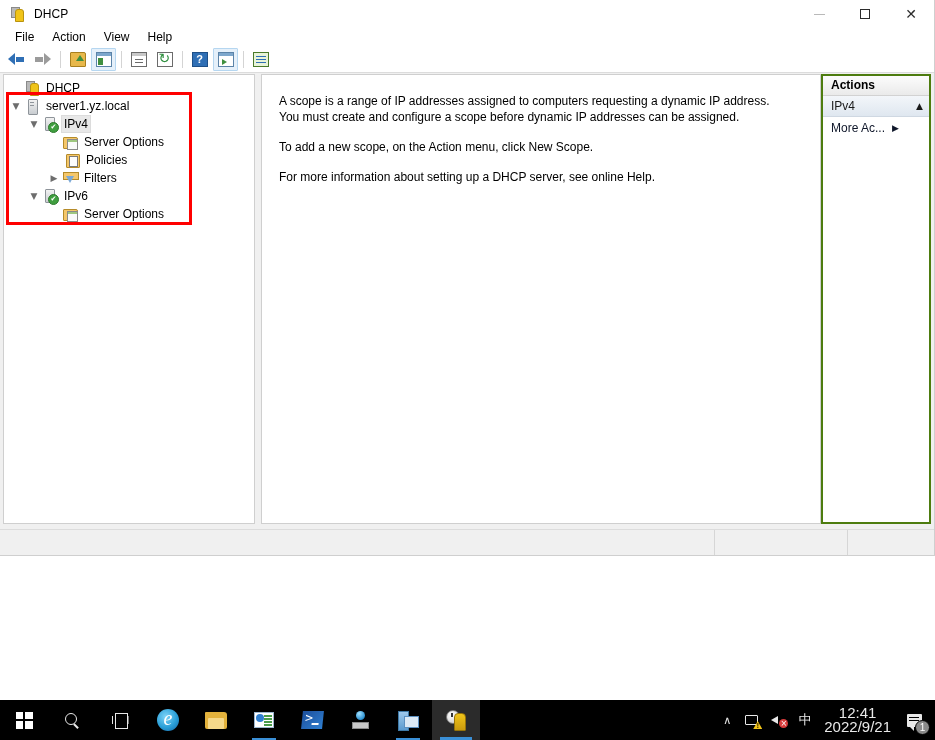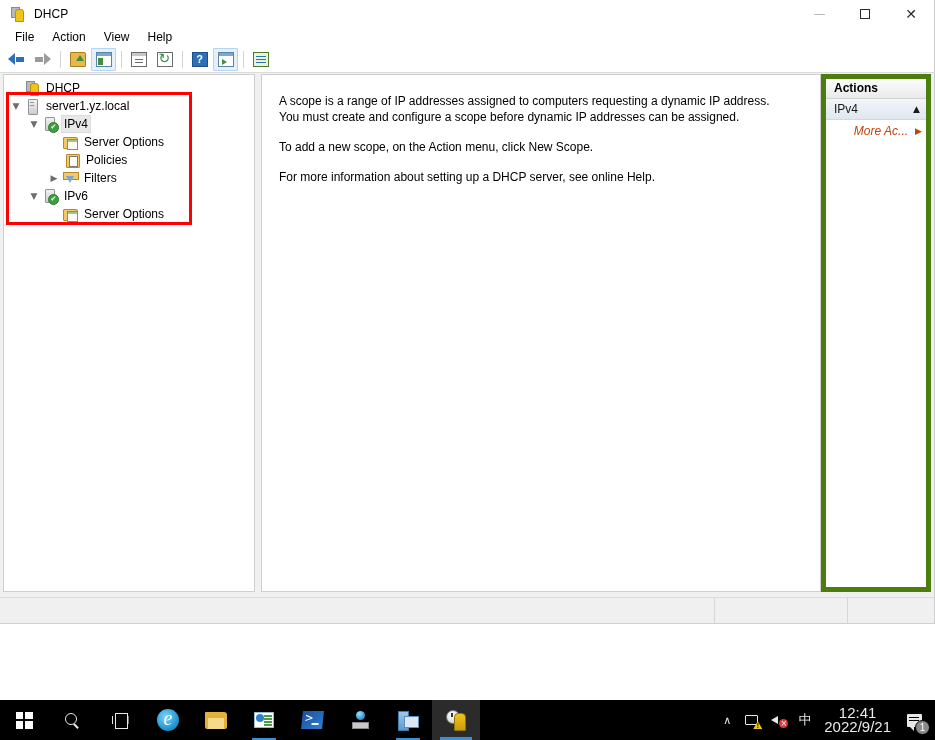--- a/index.html
+++ b/index.html
@@ -6,21 +6,21 @@
   html, body {
     width: 935px; height: 740px;
     font-family: "Liberation Sans", sans-serif;
     overflow: hidden;
     background: #ffffff;
   }
 
   
   .window {
     position: absolute; left: 0; top: 0;
-    width: 935px; height: 624px;
+    width: 935px; height: 556px;
     background: #f0f0f0;
     border: 1px solid #cfcfcf;
     border-top: none; border-left: none;
   }
 
   
   .titlebar {
     position: relative;
     height: 28px;
     background: #ffffff;
@@ -249,40 +249,40 @@
   }
   .content-body { padding: 18px 22px 0 17px; }
   .content-body p {
     font-size: 12px; color: #000; line-height: 16px; margin-bottom: 14px;
     max-width: 505px;
   }
 
   
   .actions-pane {
     width: 110px; margin: 1px 3px 4px 0;
-    background: #ffffff; border: 5px solid #4d7c0f;
+    background: #ffffff; border: 2px solid #4d7c0f;
     position: relative; overflow: hidden;
   }
   .actions-title {
     height: 20px; line-height: 19px; padding-left: 8px;
     font-size: 12px; font-weight: bold; color: #000;
     background: linear-gradient(180deg,#fcfcfc 0%,#eaeaea 100%);
     border-bottom: 1px solid #d2d2d2;
   }
   .actions-group {
     height: 21px; display: flex; align-items: center;
     padding: 0 6px 0 8px;
     background: linear-gradient(180deg,#f3f6fa 0%,#dfe7f0 100%);
     border-bottom: 1px solid #cfd8e2;
     font-size: 12px; color: #1a1a1a;
   }
   .actions-group .grp-caret { margin-left: auto; font-size: 9px; color: #1a1a1a; font-family:"DejaVu Sans",sans-serif; }
   .actions-item {
-    height: 22px; display: flex; align-items: center; justify-content: flex-end;
-    padding: 0 4px 0 8px; font-size: 12px; color: #c2410c; font-style: italic;
+    height: 22px; display: flex; align-items: center; justify-content: flex-start;
+    padding: 0 4px 0 8px; font-size: 12px; color: #0f172a;
   }
   .actions-item .sub-caret { margin-left: 7px; font-size: 9px; font-family:"DejaVu Sans",sans-serif; }
 
   
   .statusbar {
     position: absolute; left: 0; right: 0; bottom: 0; height: 26px;
     background: #f0f0f0; border-top: 1px solid #dcdcdc;
     display: flex;
   }
   .status-seg { border-right: 1px solid #d6d6d6; height: 100%; }

